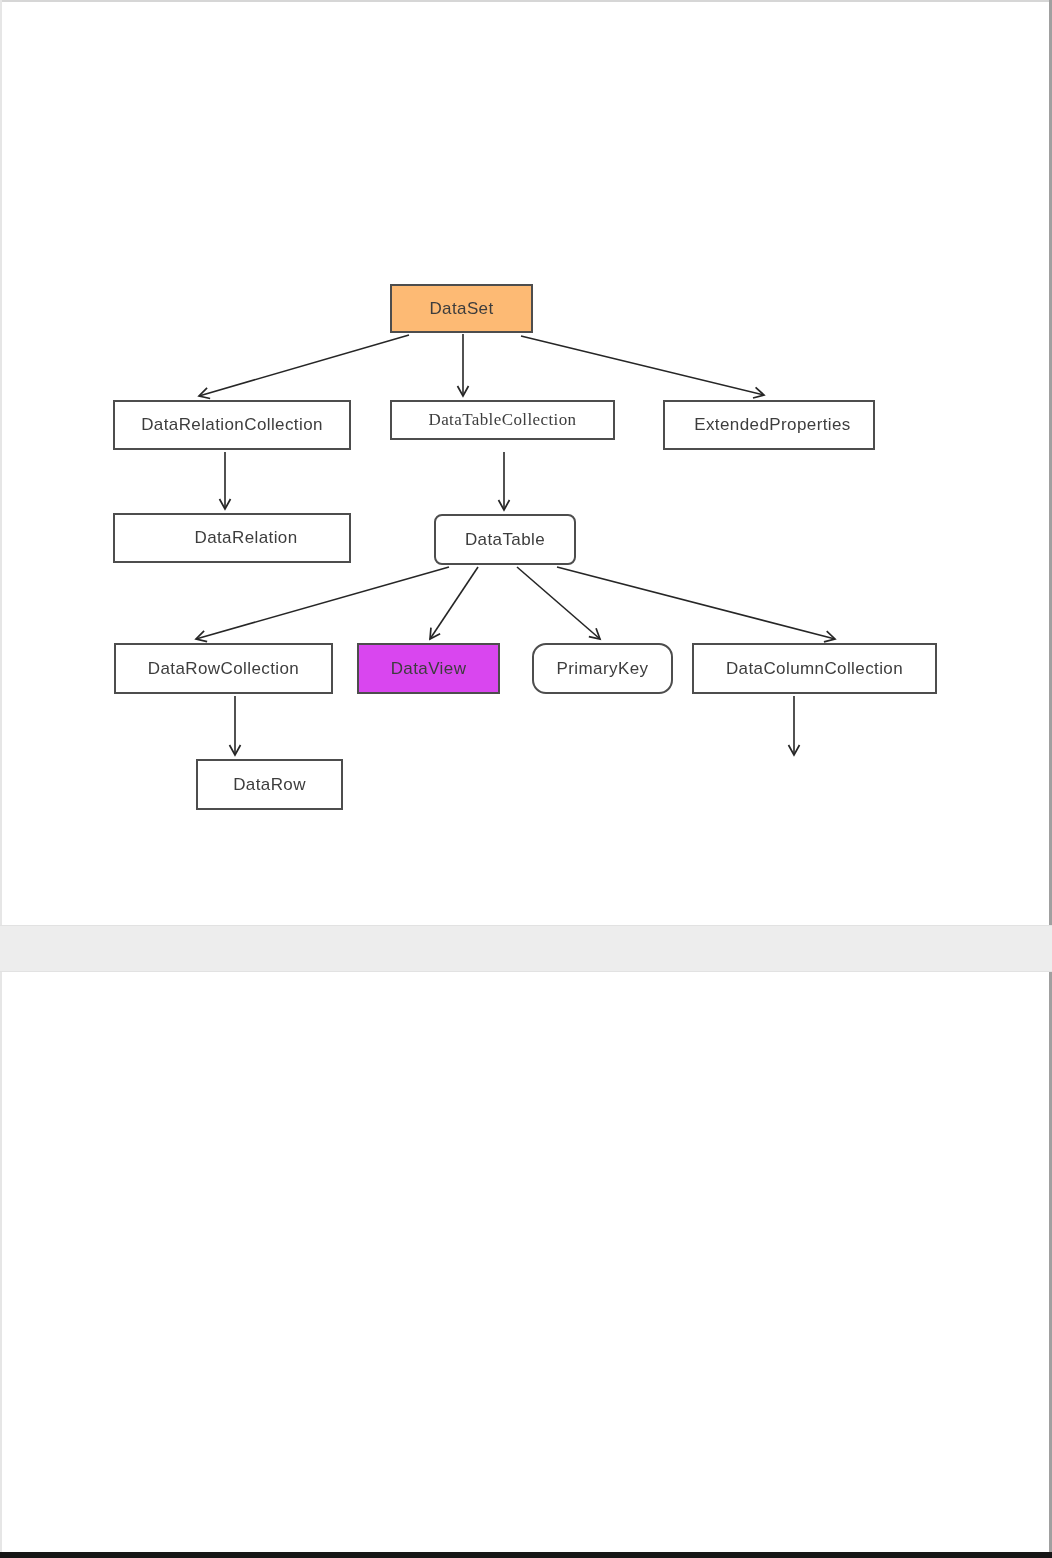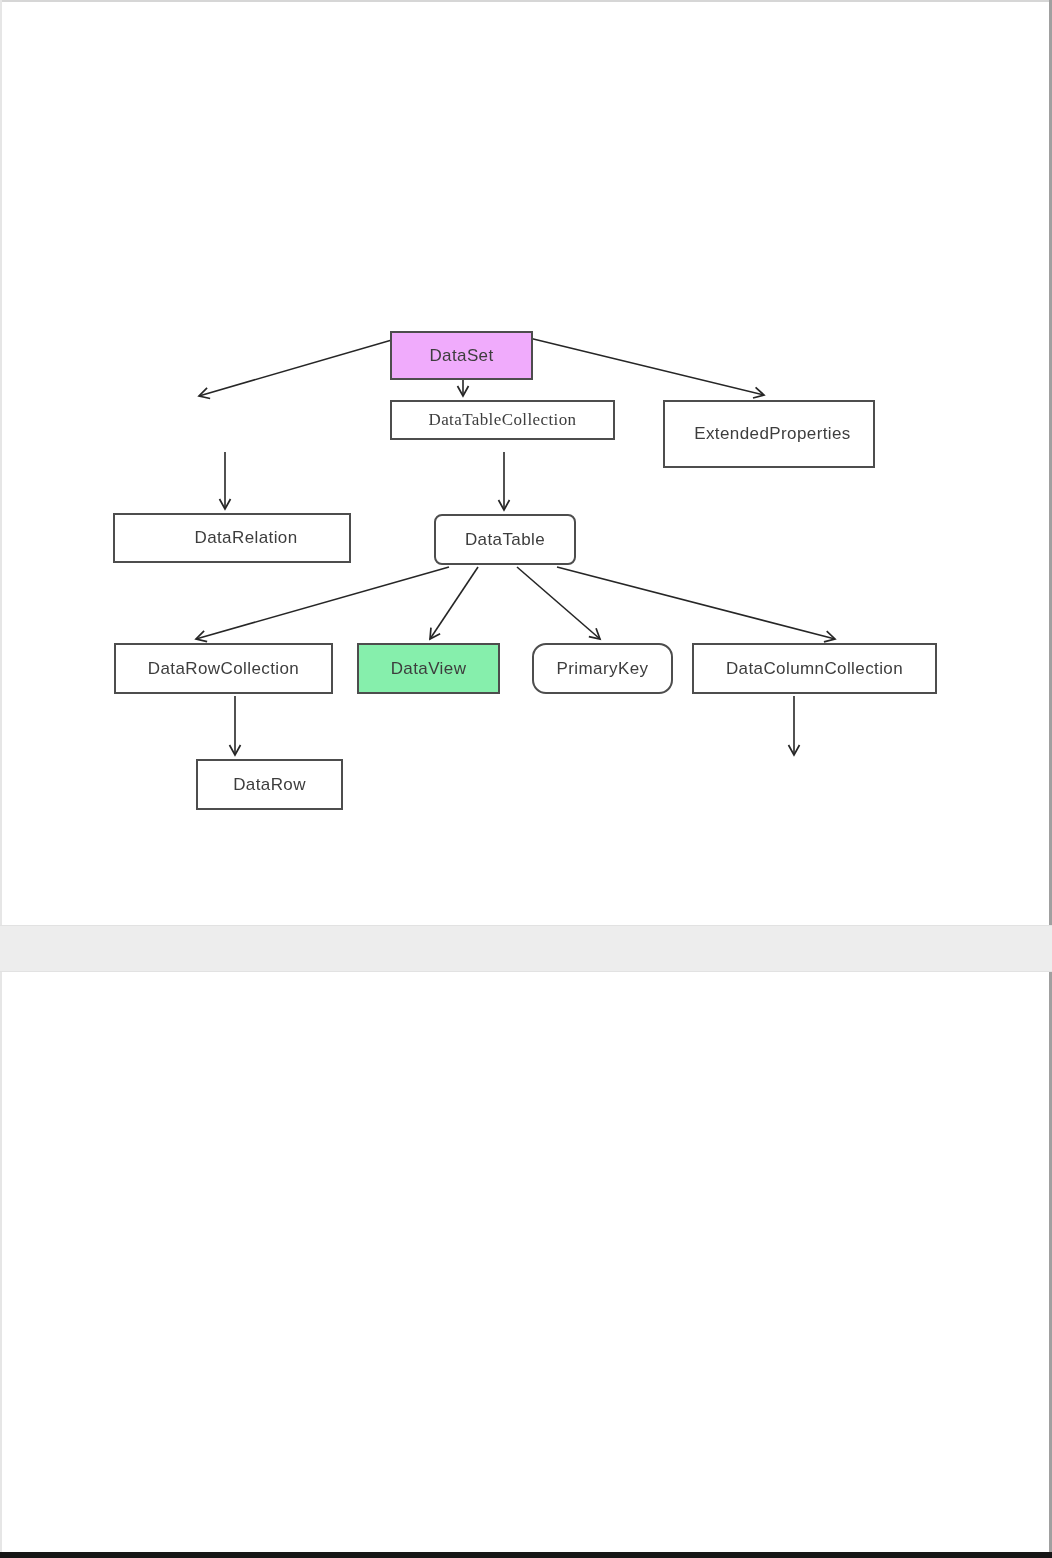--- a/index.html
+++ b/index.html
@@ -61,27 +61,28 @@
         <line x1="521" y1="336" x2="764" y2="395" stroke="#262626" stroke-width="1.6" marker-end="url(#arrowhead)"></line>
         <line x1="225" y1="452" x2="225" y2="509" stroke="#262626" stroke-width="1.6" marker-end="url(#arrowhead)"></line>
         <line x1="504" y1="452" x2="504" y2="510" stroke="#262626" stroke-width="1.6" marker-end="url(#arrowhead)"></line>
         <line x1="449" y1="567" x2="196" y2="639" stroke="#262626" stroke-width="1.6" marker-end="url(#arrowhead)"></line>
         <line x1="478" y1="567" x2="430" y2="639" stroke="#262626" stroke-width="1.6" marker-end="url(#arrowhead)"></line>
         <line x1="517" y1="567" x2="600" y2="639" stroke="#262626" stroke-width="1.6" marker-end="url(#arrowhead)"></line>
         <line x1="557" y1="567" x2="835" y2="639" stroke="#262626" stroke-width="1.6" marker-end="url(#arrowhead)"></line>
         <line x1="235" y1="696" x2="235" y2="755" stroke="#262626" stroke-width="1.6" marker-end="url(#arrowhead)"></line>
         <line x1="794" y1="696" x2="794" y2="755" stroke="#262626" stroke-width="1.6" marker-end="url(#arrowhead)"></line>
       </svg>
-      <div class="node" style="left: 390px; top: 284px; width: 143px; height: 49px; border-color: rgb(77, 77, 77); background: #f0abfc; color: rgb(61, 61, 61); margin-top: 47px;">DataSet</div>
+      <div class="node" style="left: 390px; top: 284px; width: 143px; height: 49px; border-color: rgb(77, 77, 77); background: #fdba74; color: rgb(61, 61, 61);">DataSet</div>
+      <div class="node" style="left: 113px; top: 400px; width: 238px; height: 50px; border-color: rgb(77, 77, 77); background: rgb(255, 255, 255); color: rgb(61, 61, 61);">DataRelationCollection</div>
       <div class="node" style="left: 390px; top: 400px; width: 225px; height: 40px; border-color: rgb(77, 77, 77); background: rgb(255, 255, 255); color: rgb(61, 61, 61); font-family: Liberation Serif, serif;">DataTableCollection</div>
-      <div class="node" style="left: 663px; top: 400px; width: 212px; height: 68px; border-color: rgb(77, 77, 77); background: rgb(255, 255, 255); color: rgb(61, 61, 61); padding-left: 7px;">ExtendedProperties</div>
+      <div class="node" style="left: 663px; top: 400px; width: 212px; height: 50px; border-color: rgb(77, 77, 77); background: rgb(255, 255, 255); color: rgb(61, 61, 61); padding-left: 7px;">ExtendedProperties</div>
       <div class="node" style="left: 113px; top: 513px; width: 238px; height: 50px; border-color: rgb(77, 77, 77); background: rgb(255, 255, 255); color: rgb(61, 61, 61); padding-left: 28px;">DataRelation</div>
       <div class="node" style="left: 434px; top: 514px; width: 142px; height: 51px; border-color: rgb(77, 77, 77); background: rgb(255, 255, 255); color: rgb(61, 61, 61); border-radius: 8px;">DataTable</div>
       <div class="node" style="left: 114px; top: 643px; width: 219px; height: 51px; border-color: rgb(77, 77, 77); background: rgb(255, 255, 255); color: rgb(61, 61, 61);">DataRowCollection</div>
-      <div class="node" style="left: 357px; top: 643px; width: 143px; height: 51px; border-color: rgb(77, 77, 77); background: #86efac; color: rgb(61, 61, 61);">DataView</div>
+      <div class="node" style="left: 357px; top: 643px; width: 143px; height: 51px; border-color: rgb(77, 77, 77); background: #d946ef; color: rgb(61, 61, 61);">DataView</div>
       <div class="node" style="left: 532px; top: 643px; width: 141px; height: 51px; border-color: rgb(77, 77, 77); background: rgb(255, 255, 255); color: rgb(61, 61, 61); border-radius: 14px;">PrimaryKey</div>
       <div class="node" style="left: 692px; top: 643px; width: 245px; height: 51px; border-color: rgb(77, 77, 77); background: rgb(255, 255, 255); color: rgb(61, 61, 61);">DataColumnCollection</div>
       <div class="node" style="left: 166px; top: 759px; width: 147px; height: 51px; border-color: rgb(77, 77, 77); background: rgb(255, 255, 255); color: rgb(61, 61, 61); margin-left: 30px;">DataRow</div>
     </div>
   <div class="edge-top"></div>
   <div class="edge-left"></div>
   <div class="edge-right"></div>
   <div class="page-separator" style="background: rgb(237, 237, 237);"></div>
   <div class="bottom-strip" style="background: rgb(22, 22, 22);"></div>
 </div>

